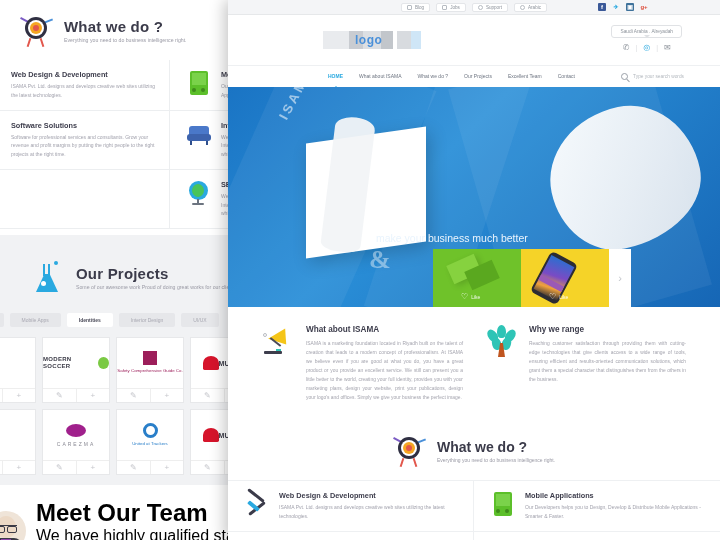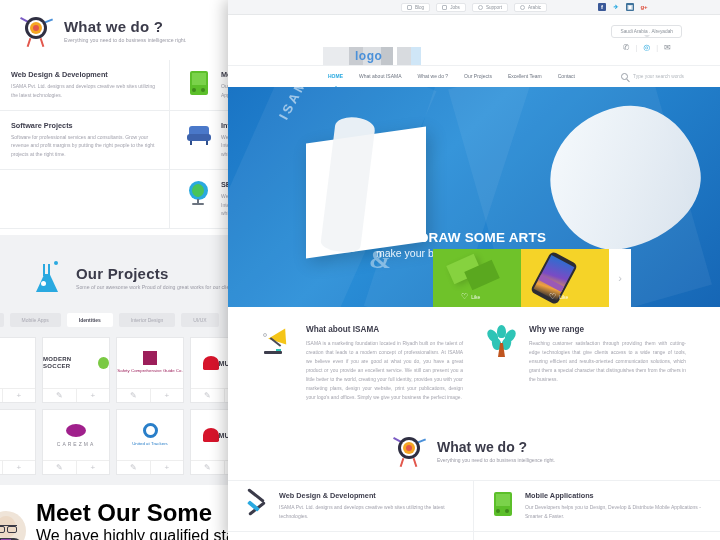--- a/index.html
+++ b/index.html
@@ -100,21 +100,21 @@
   .tl .g.round { border-radius:50%; }
   .tl span.lbl { font-size: 4.6px; color: #8d939b; }
   .topbar .socials { position:absolute; right: 72px; top: 3px; display:flex; gap:6px; }
   .soc { width:8px; height:8px; border-radius:1px; display:flex; align-items:center; justify-content:center; font-size:6px; font-weight:bold; color:#fff; line-height:1;}
   .soc.fb { background:#3b5998; }
   .soc.tw { background:transparent; color:#2aa9e0; }
   .soc.ig { background:#3f729b; }
   .soc.gp { background:transparent; color:#dd4b39; }
 
   .brandbar { height: 50px; background:#fff; position:relative; }
-  .logo-ph { position:absolute; left:95px; top:32px; width:98px; height:28px; }
+  .logo-ph { position:absolute; left:95px; top:16px; width:98px; height:28px; }
   .logo-ph .px { position:absolute; top:0; height:18px; }
   .logo-ph .txt { position:absolute; left:32px; top:2px; font-size:12px; color:#4a90d9; font-weight:bold; letter-spacing:.5px;}
   .contact-box { position:absolute; right: 38px; top: 10px; text-align:center; }
   .tooltip { border:1px solid #e0e2e5; border-radius:3px; padding:3px 8px; font-size:4.8px; color:#8d939b; background:#fff; position:relative; }
   .tooltip:after { content:""; position:absolute; left:50%; bottom:-4px; margin-left:-3px; border:3px solid transparent; border-top-color:#e0e2e5; }
   .contact-icons { display:flex; align-items:center; justify-content:center; gap:6px; margin-top:5px; font-size:8px; color:#8d939b; }
   .contact-icons .sep { color:#dcdee1; font-size:7px;}
   .contact-icons .pin { color:#2aa9e0; }
 
   .navbar { height: 22px; background:#fff; border-top:1px solid #eef0f2; display:flex; align-items:center; position:relative; }
@@ -223,21 +223,21 @@
         <div class="svc-txt">
           <h3>Mobile Applications</h3>
           <p>Our Developers helps you to Design, Develop &amp; Distribute Mobile Applications - Smarter &amp; Faster.</p>
         </div>
       </div>
       <div class="svc-item">
         <div class="svc-ic ic-soft">
           
         </div>
         <div class="svc-txt">
-          <h3>Software Projects</h3>
+          <h3>Software Solutions</h3>
           <p>Software for professional services and consultants. Grow your revenue and profit margins by putting the right people to the right projects at the right time.</p>
         </div>
       </div>
       <div class="svc-item">
         <div class="svc-ic ic-sofa">
             <div class="back"></div>
             <div class="seat"></div>
             <div class="l1"></div>
             <div class="l2"></div>
           </div>
@@ -367,21 +367,21 @@
     </div>
 
     <div class="team-head">
       <div class="team-av">
         <div class="head"></div>
           <div class="gl"></div>
           <div class="body"></div>
           <div class="shirt"></div>
       </div>
       <div class="sec-txt">
-        <h2>Meet Our Some</h2>
+        <h2>Meet Our Team</h2>
         <p>We have highly qualified staff with distinguished significant experience</p>
       </div>
     </div>
 
   </div>
 </div>
 
 <div id="fg-window">
 
   <div class="topbar">
@@ -451,21 +451,20 @@
   <div class="hero">
     <div class="diag" style="left:0;top:-40px;width:150px;height:320px;transform:rotate(24deg);"></div>
     <div class="diag" style="left:180px;top:-60px;width:90px;height:300px;transform:rotate(18deg);"></div>
     <div class="diag" style="right:40px;top:-30px;width:200px;height:260px;transform:rotate(-16deg);"></div>
     <div class="swirl"></div>
     <div class="paper"></div>
     <div class="paper2"></div>
     <div class="isama-vert">ISAMA</div>
     <div class="amp">&amp;</div>
     <div class="htext">
-      <div class="h1">LET'S DRAW SOME ARTS</div>
       <div class="h2">make your business much better</div>
     </div>
 
     <div class="carousel">
       <div class="cc green">
         <div class="card-a"></div>
           <div class="card-b"></div>
         <div class="like">
             <span class="heart">♡</span>
             <span>Like</span>

